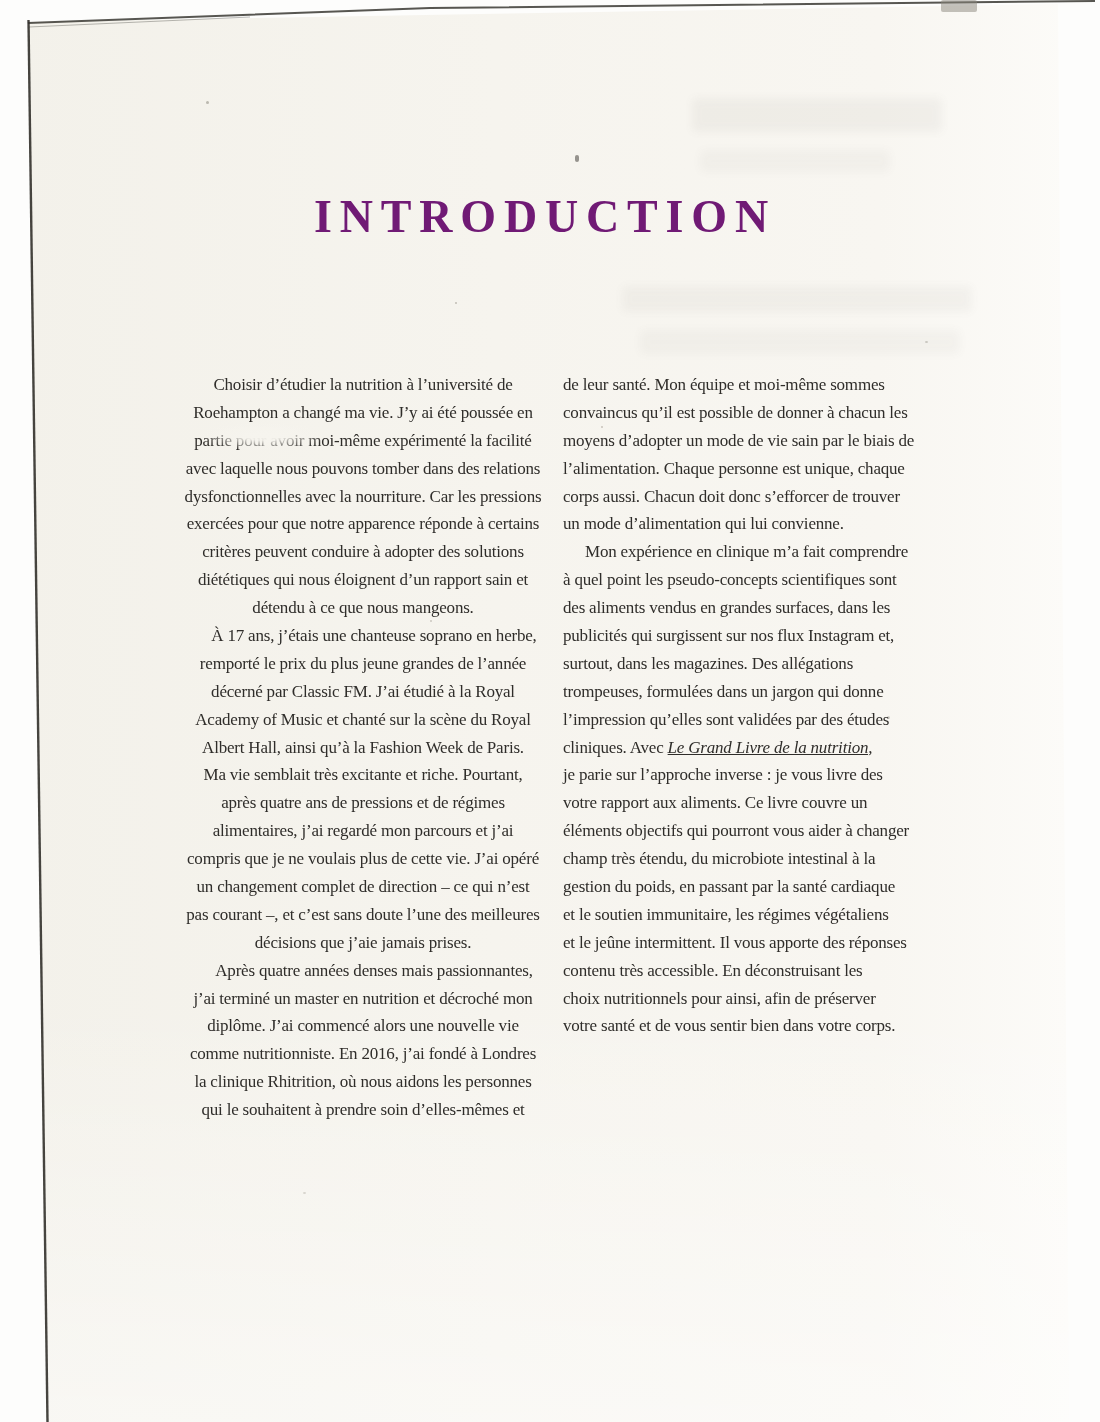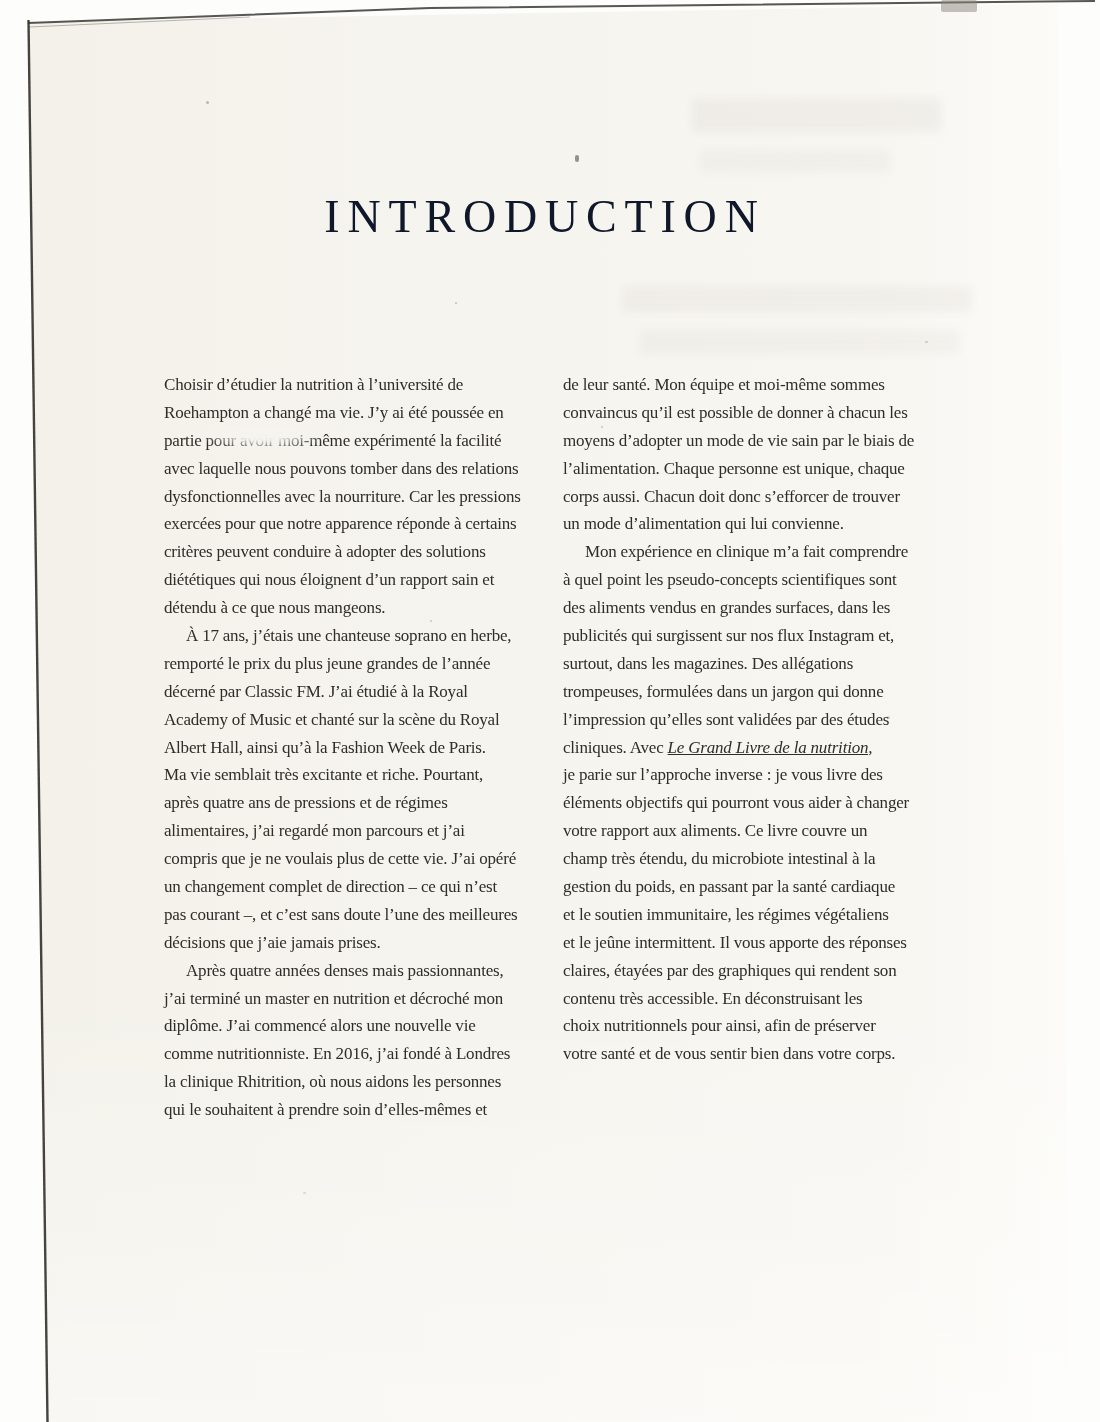--- a/index.html
+++ b/index.html
@@ -22,26 +22,26 @@
   }
   .edges { position: absolute; left: 0; top: 0; }
   .title {
     position: absolute;
     top: 190px;
     left: 30px;
     width: 1030px;
     margin: 0;
     text-align: center;
     font-size: 46px;
-    font-weight: 400;
+    font-weight: 700;
     letter-spacing: 0.17em;
-    color: #0f172a;
+    color: #701a75;
   }
   .col { position: absolute; top: 371px; }
-  .col-left  { left: 164px; width: 398px; }
+  .col-left  { left: 164px; width: 398px; text-align: center; }
   .col-right { left: 563px; width: 412px; }
   .line {
     height: 27.9px;
     line-height: 27.9px;
     font-size: 17px;
     letter-spacing: -0.2px;
     color: #2f2d2a;
     white-space: nowrap;
   }
   .line.indent { padding-left: 22px; }
@@ -142,27 +142,26 @@
       <div class="line">un mode d’alimentation qui lui convienne.</div>
       <div class="line indent">Mon expérience en clinique m’a fait comprendre</div>
       <div class="line">à quel point les pseudo-concepts scientifiques sont</div>
       <div class="line">des aliments vendus en grandes surfaces, dans les</div>
       <div class="line">publicités qui surgissent sur nos flux Instagram et,</div>
       <div class="line">surtout, dans les magazines. Des allégations</div>
       <div class="line">trompeuses, formulées dans un jargon qui donne</div>
       <div class="line">l’impression qu’elles sont validées par des études</div>
       <div class="line"><span>cliniques. Avec </span><i>Le Grand Livre de la nutrition,</i></div>
       <div class="line">je parie sur l’approche inverse : je vous livre des</div>
+      <div class="line">votre rapport aux aliments. Ce livre couvre un</div>
       <div class="line">éléments objectifs qui pourront vous aider à changer</div>
-      <div class="line">votre rapport aux aliments. Ce livre couvre un</div>
       <div class="line">champ très étendu, du microbiote intestinal à la</div>
       <div class="line">gestion du poids, en passant par la santé cardiaque</div>
       <div class="line">et le soutien immunitaire, les régimes végétaliens</div>
       <div class="line">et le jeûne intermittent. Il vous apporte des réponses</div>
-      <div class="line">claires, étayées par des graphiques qui rendent son</div>
       <div class="line">contenu très accessible. En déconstruisant les</div>
       <div class="line">choix nutritionnels pour ainsi, afin de préserver</div>
       <div class="line">votre santé et de vous sentir bien dans votre corps.</div>
     </div>
 
   <div class="fade-spot"></div>
 
 </div>
 
 </body></html>

